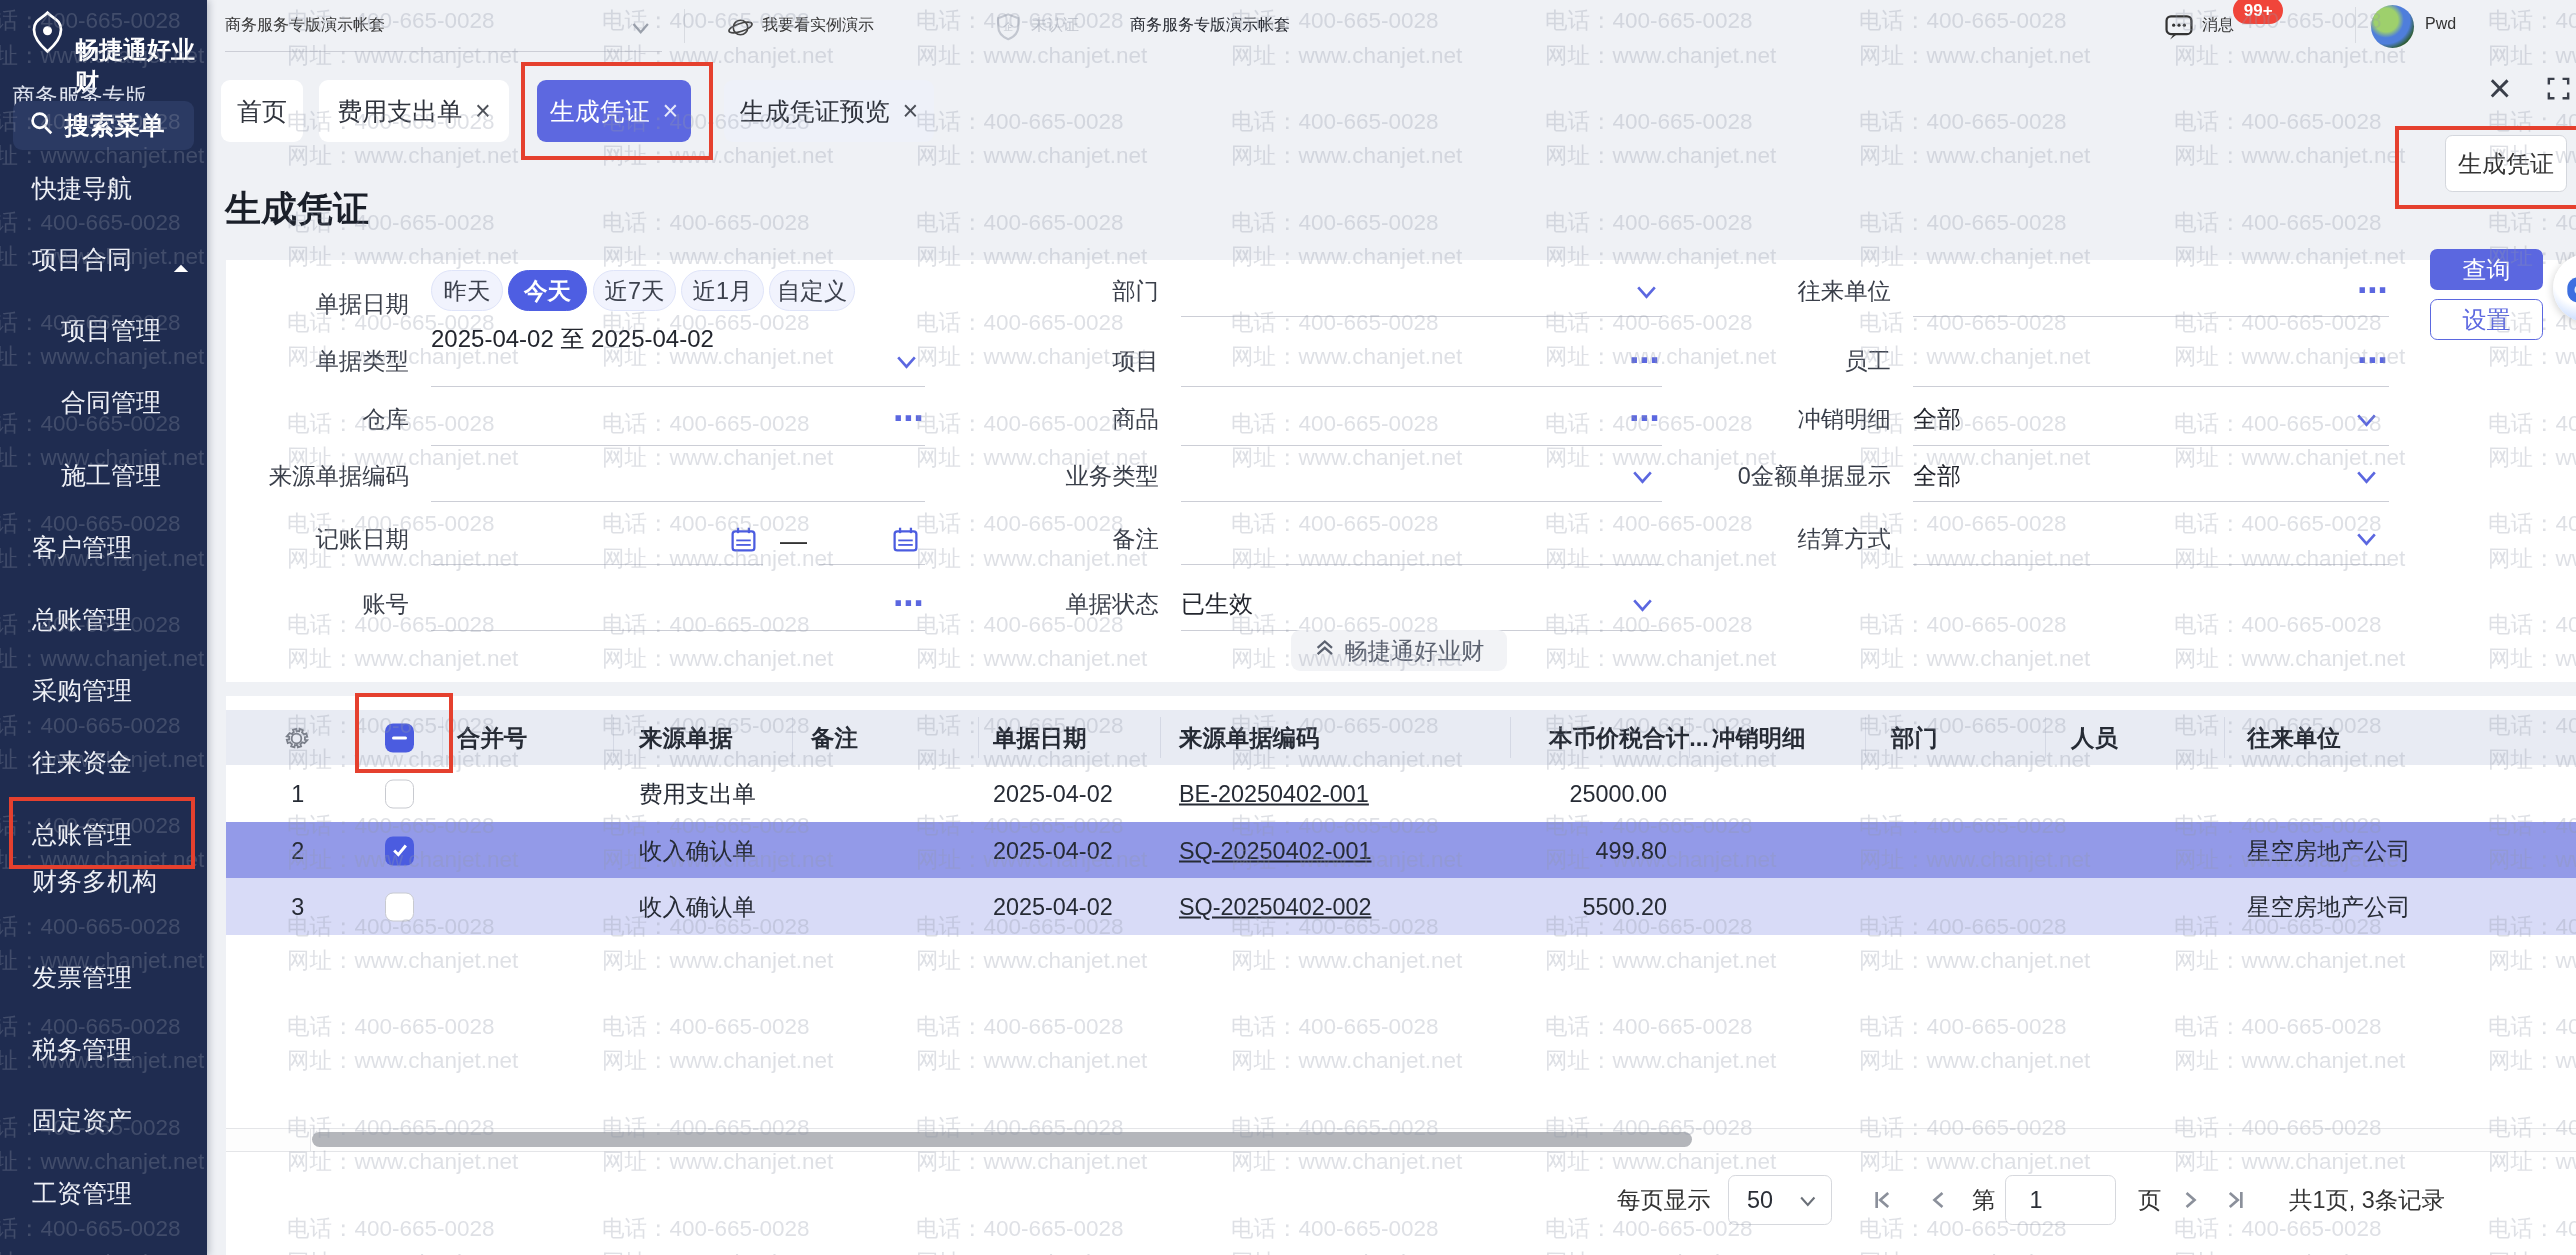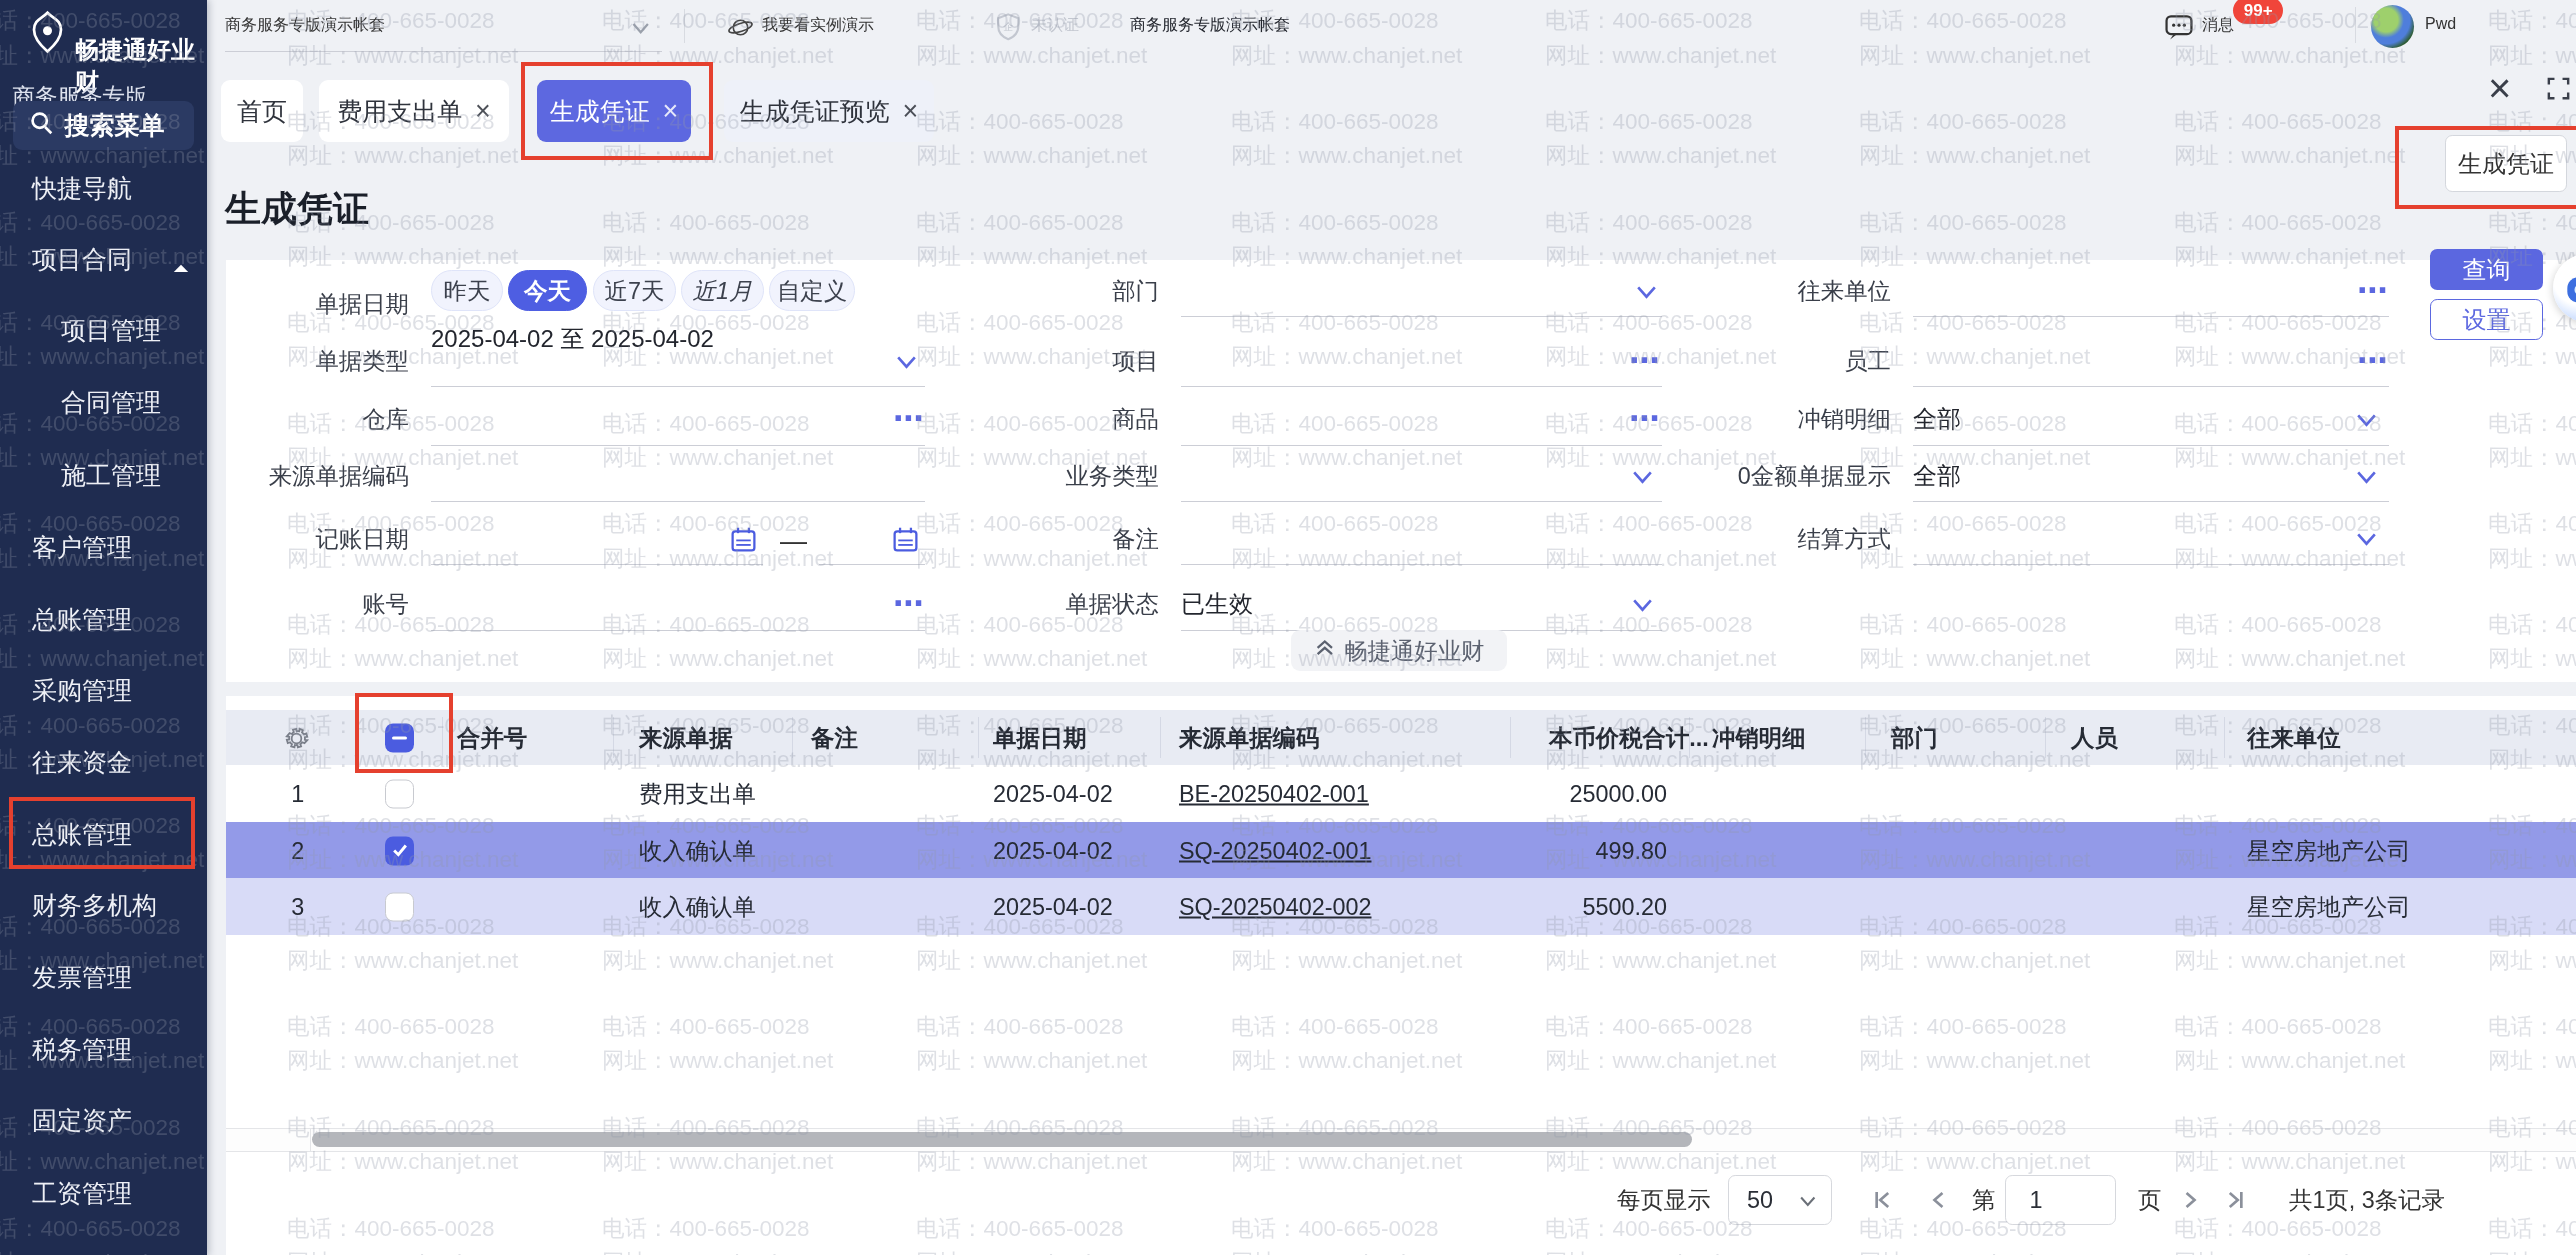--- a/index.html
+++ b/index.html
@@ -367,21 +367,21 @@
     </div>
   <div class="side-item" style="top:665px;">
       <span class="t">采购管理</span>
     </div>
   <div class="side-item" style="top:737px;">
       <span class="t">往来资金</span>
     </div>
   <div class="side-item" style="top:809px;">
       <span class="t">总账管理</span>
     </div>
-  <div class="side-item" style="top:880px;text-align:center;">
+  <div class="side-item" style="top:856px;text-align:center;">
       <span class="t">财务多机构</span>
     </div>
   <div class="side-item" style="top:952px;">
       <span class="t">发票管理</span>
     </div>
   <div class="side-item" style="top:1024px;">
       <span class="t">税务管理</span>
     </div>
   <div class="side-item" style="top:1095px;">
       <span class="t">固定资产</span>
@@ -464,21 +464,21 @@
 <div class="flabel cy" style="left:229px;top:304px;width:180px;">单据日期</div>
 <div class="pill" style="left:431px;width:72px;">
     <span>昨天</span>
   </div>
 <div class="pill sel" style="left:508px;width:79px;">
     <span>今天</span>
   </div>
 <div class="pill" style="left:593px;width:83px;">
     <span>近7天</span>
   </div>
-<div class="pill" style="left:681px;width:83px;font-style:italic;">
+<div class="pill" style="left:681px;width:83px;">
     <span>近1月</span>
   </div>
 <div class="pill" style="left:769px;width:86px;">
     <span>自定义</span>
   </div>
 <div class="fval nowrap" style="left:431px;top:323px;">2025-04-02 至 2025-04-02</div>
 
 <div class="flabel cy" style="left:979px;top:291px;width:180px;">部门</div>
 <div class="abs" style="left:1181px;top:269px;width:481px;height:45px;"></div>
 <span class="chev" style="left:1633px;top:278px;"><svg width="27" height="27" viewBox="0 0 26 26">

